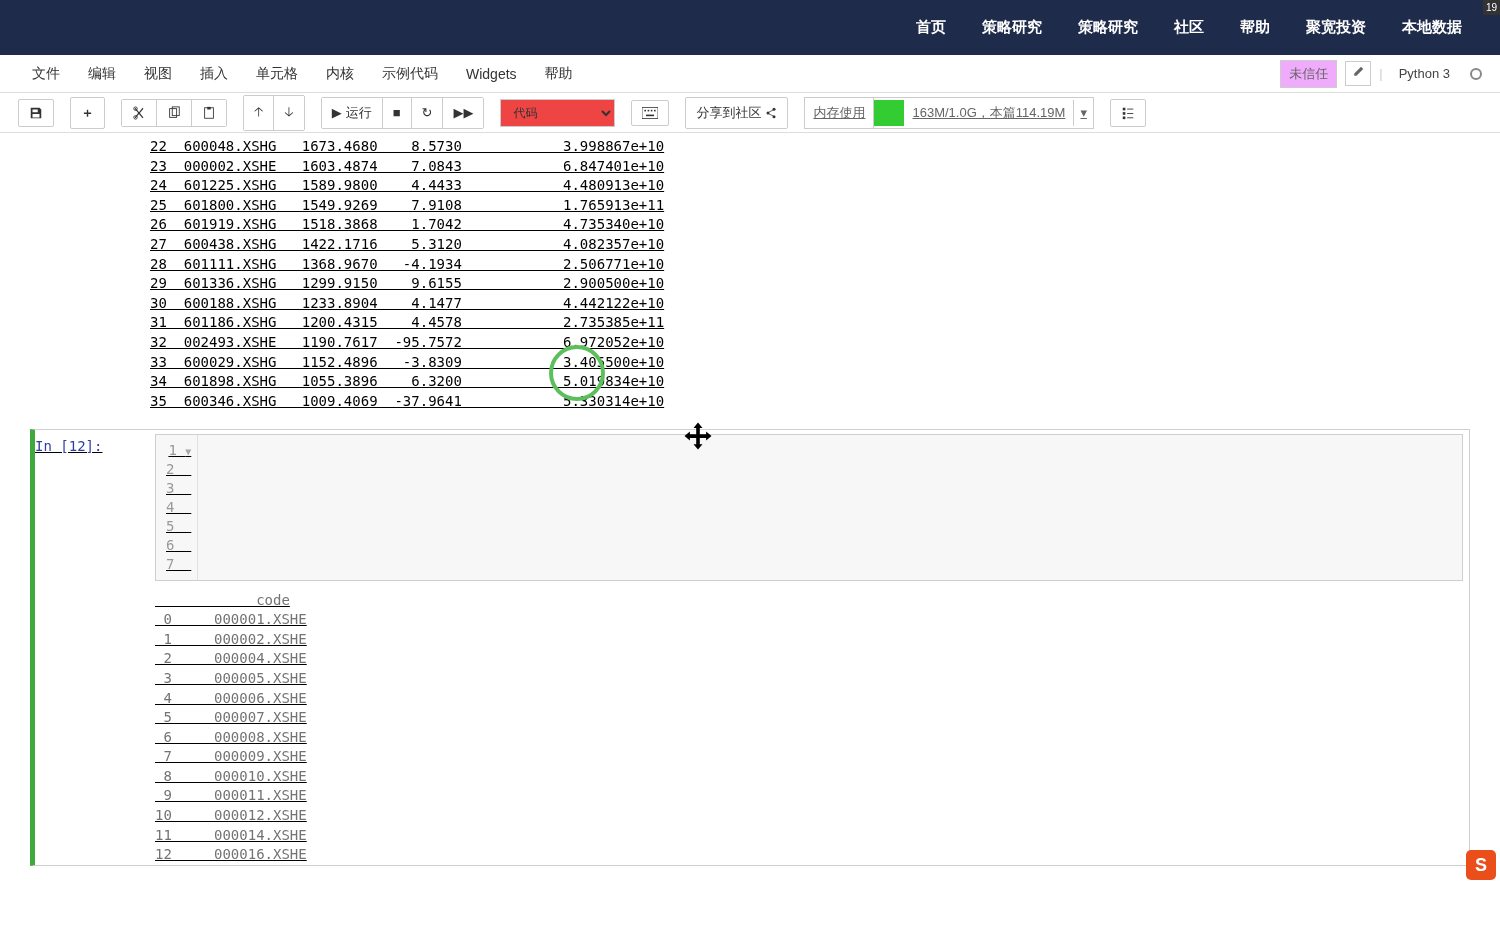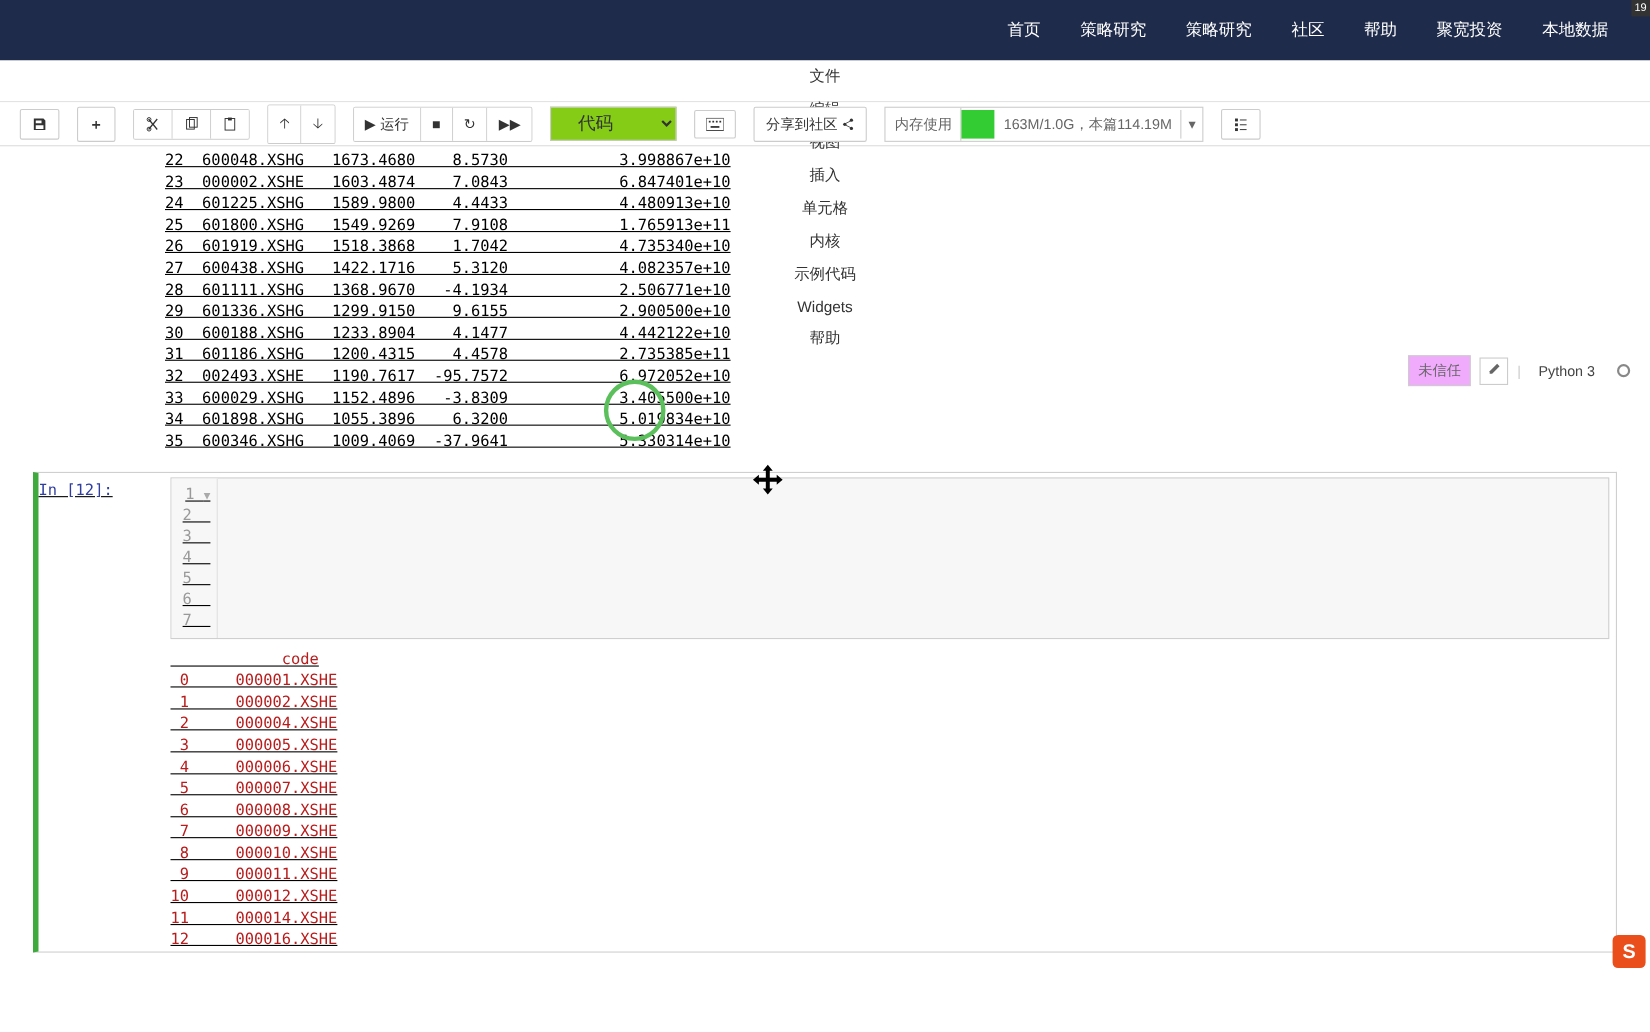--- a/index.html
+++ b/index.html
@@ -1,57 +1,57 @@
 <!DOCTYPE html>
 <html><head>
 <meta charset="utf-8">
 <style>
 * { box-sizing: border-box; margin: 0; padding: 0; }
 body { font-family: -apple-system, "Helvetica Neue", Arial, sans-serif; font-size: 13px; background: #fff; overflow: hidden; width: 1500px; height: 938px; position: relative; }
 
 .top-nav { background: #1f2b4a; height: 55px; display: flex; align-items: center; justify-content: flex-end; padding-right: 20px; color: #fff; }
-.top-nav .nav-item { color: #fff; padding: 0 18px; font-size: 15px; cursor: pointer; }
+.top-nav .nav-item { color: #fff; padding: 0 18px; font-size: 15px; cursor: pointer; font-weight: bold; }
 .top-badge { position: absolute; right: 0; top: 0; background: #333; color: #fff; font-size: 10px; padding: 2px 3px; }
 
-.menu-bar { background: #fff; border-bottom: 1px solid #ddd; height: 38px; display: flex; align-items: center; padding: 0 18px; flex-direction: column; }
+.menu-bar { background: #fff; border-bottom: 1px solid #ddd; height: 38px; display: flex; align-items: center; padding: 0 18px; }
 .menu-bar .menu-item { padding: 6px 14px; font-size: 14px; color: #333; cursor: pointer; }
 .menu-right { margin-left: auto; display: flex; align-items: center; gap: 8px; }
 .trust-btn { border: 1px solid #ccc; padding: 4px 8px; font-size: 13px; color: #666; background: #f0abfc; cursor: pointer; }
 .mini-btn { border: 1px solid #ccc; padding: 4px 6px; background: #fff; color: #666; cursor: pointer; }
 .kernel-sep { color: #ccc; }
 .kernel-label { padding: 4px 8px; font-size: 13px; color: #444; }
 .kernel-circle { display: inline-block; width: 12px; height: 12px; border: 2px solid #888; border-radius: 50%; vertical-align: middle; margin-left: 4px; }
 
 .toolbar { background: #fff; border-bottom: 1px solid #ddd; height: 40px; display: flex; align-items: center; padding: 0 18px; gap: 4px; }
 .tb-group { display: flex; gap: 0; border: 1px solid #ccc; border-radius: 2px; }
 .tb-btn { background: #fff; border: none; border-right: 1px solid #ccc; padding: 6px 10px; font-size: 13px; color: #333; cursor: pointer; display: flex; align-items: center; gap: 4px; }
 .tb-btn:last-child { border-right: none; }
 .tb-solo { border: 1px solid #ccc; background: #fff; padding: 6px 10px; font-size: 13px; color: #333; cursor: pointer; border-radius: 2px; display: flex; align-items: center; gap: 4px; }
-.tb-select { border: 1px solid #ccc; padding: 5px 20px; font-size: 16px; width: 115px; background: #84cc16; color: #333; cursor: pointer; }
-.mem-box { border: 1px solid #ccc; display: flex; align-items: center; font-size: 13px; color: #666; }
+.tb-select { border: 1px solid #ccc; padding: 5px 8px; font-size: 12px; width: 115px; background: #ef4444; color: #333; cursor: pointer; }
+.mem-box { border: 1px solid #ccc; display: flex; align-items: center; font-size: 13px; color: #666; text-decoration: underline; }
 .mem-label { padding: 6px 8px; border-right: 1px solid #ccc; }
 .mem-bar { background: #3c3; width: 30px; height: 26px; }
 .mem-text { padding: 6px 8px; }
 .mem-dd { padding: 0 6px; color: #666; border-left: 1px solid #ccc; height: 26px; display: flex; align-items: center; }
 .tb-spacer { width: 8px; }
 
 .notebook-area { padding: 4px 30px 0 30px; height: calc(938px - 55px - 38px - 40px); overflow: hidden; text-decoration: underline; }
 .output-block { font-family: "DejaVu Sans Mono", Menlo, Consolas, monospace; font-size: 14px; white-space: pre; color: #000; margin-left: 120px; line-height: 1.4; }
 
 .cell { display: flex; margin-top: 18px; border: 1px solid #cfcfcf; border-left: 5px solid #3eaa3e; background: #fff; }
 .prompt-col { width: 120px; padding: 8px 6px 0 0; font-family: monospace; font-size: 14px; color: #303f9f; }
 .cell-body { flex: 1; }
 .code-input { border: 1px solid #cfcfcf; margin: 4px 6px 4px 0; background: #f7f7f7; display: flex; font-family: "DejaVu Sans Mono", Menlo, Consolas, monospace; font-size: 15px; }
 .gutter { background: #f7f7f7; color: #999; text-align: right; padding: 6px 6px 6px 10px; font-size: 14px; user-select: none; border-right: 1px solid #e0e0e0; }
 .gutter .ln { display: block; line-height: 1.35; }
 .gutter .fold { color: #aaa; font-size: 10px; }
 .code-lines { padding: 6px 10px; line-height: 1.35; white-space: pre; color: #000; }
 .code-lines .kw { color: #008000; font-weight: bold; }
 .code-lines .str { color: #a31515; }
-.output2 { font-family: "DejaVu Sans Mono", Menlo, Consolas, monospace; font-size: 14px; white-space: pre; color: #b91c1c; margin: 10px 0 0 0; line-height: 1.4; }
+.output2 { font-family: "DejaVu Sans Mono", Menlo, Consolas, monospace; font-size: 14px; white-space: pre; color: #737373; margin: 10px 0 0 0; line-height: 1.4; }
 
 .move-cursor { position: absolute; top: 419px; left: 680px; pointer-events: none; }
 .move-cursor svg { width: 36px; height: 36px; }
 .green-circle { position: absolute; top: 345px; left: 549px; width: 56px; height: 56px; border: 4px solid #5bbf5b; border-radius: 50%; pointer-events: none; }
 .sogou-icon { position: absolute; right: 4px; bottom: 58px; width: 30px; height: 30px; background: #e94e1b; border-radius: 5px; display: flex; align-items: center; justify-content: center; color: #fff; font-weight: bold; font-size: 18px; }
 </style>
 </head>
 <body>
 
 <div class="top-nav">

